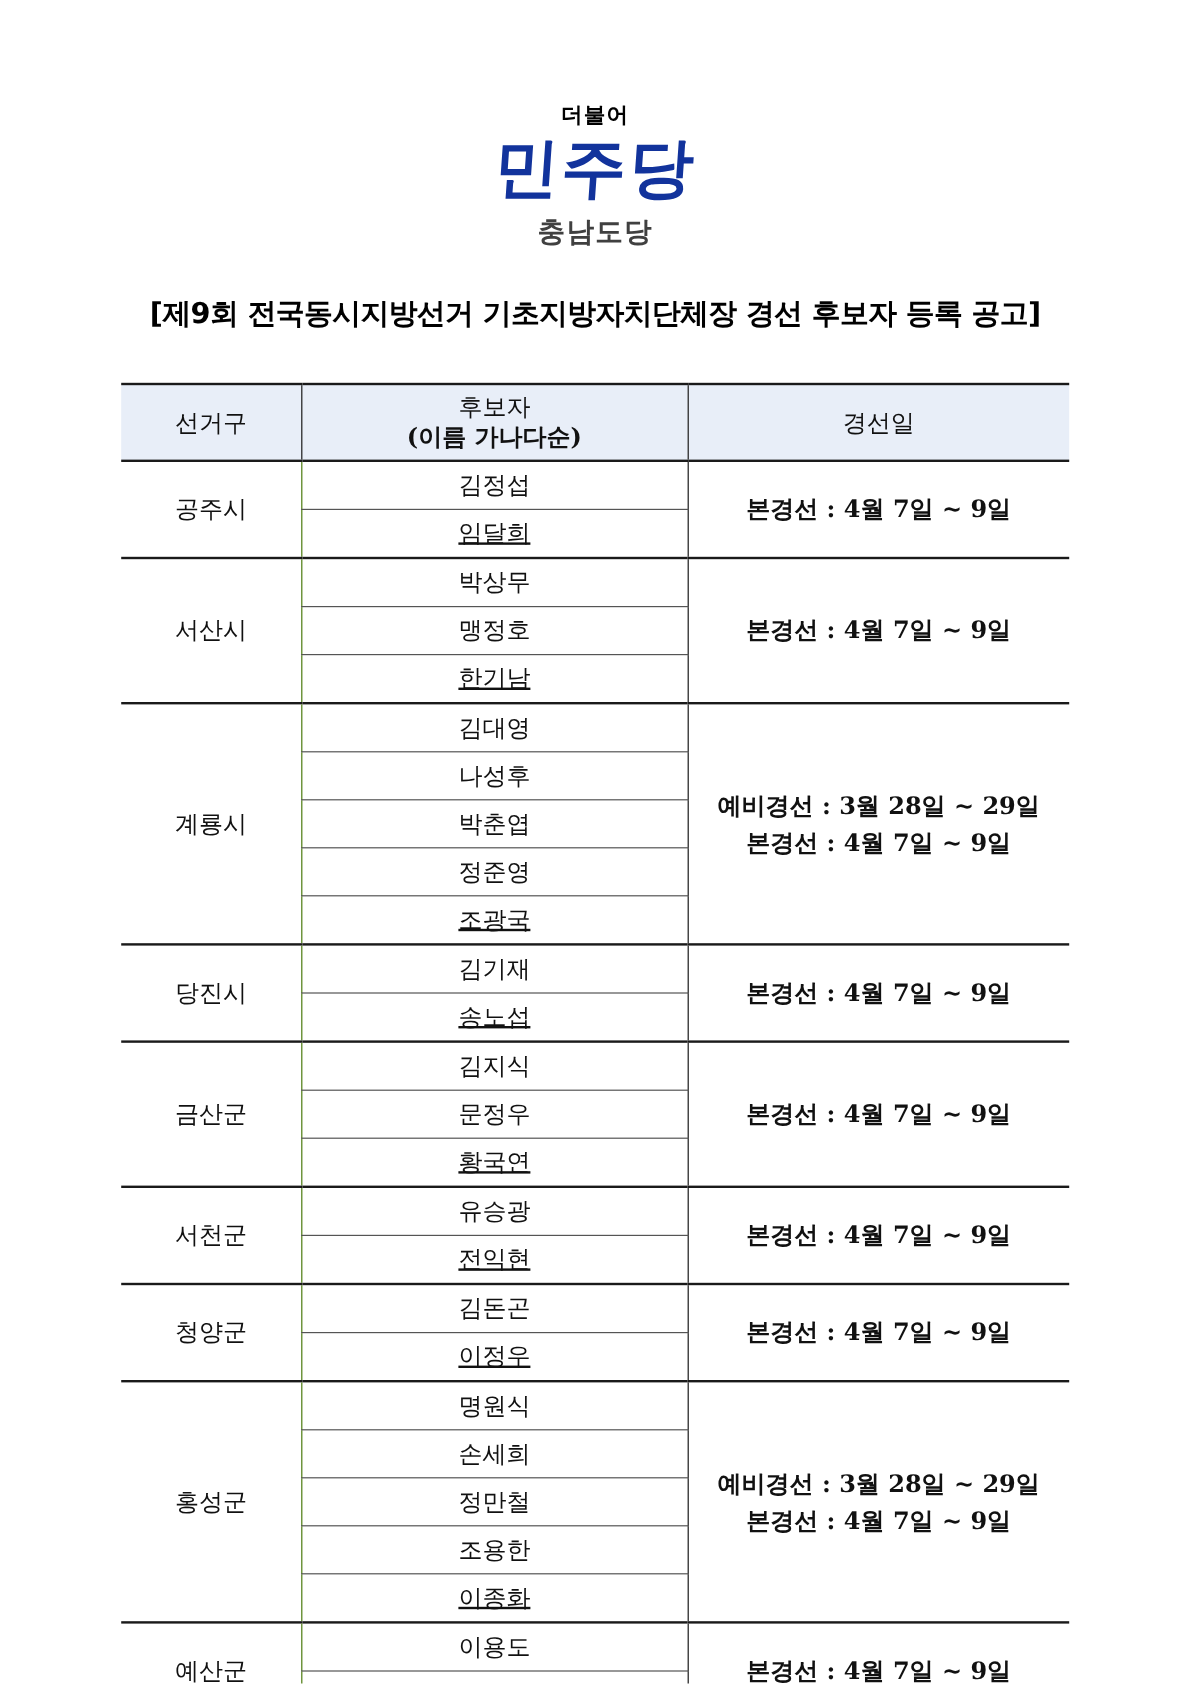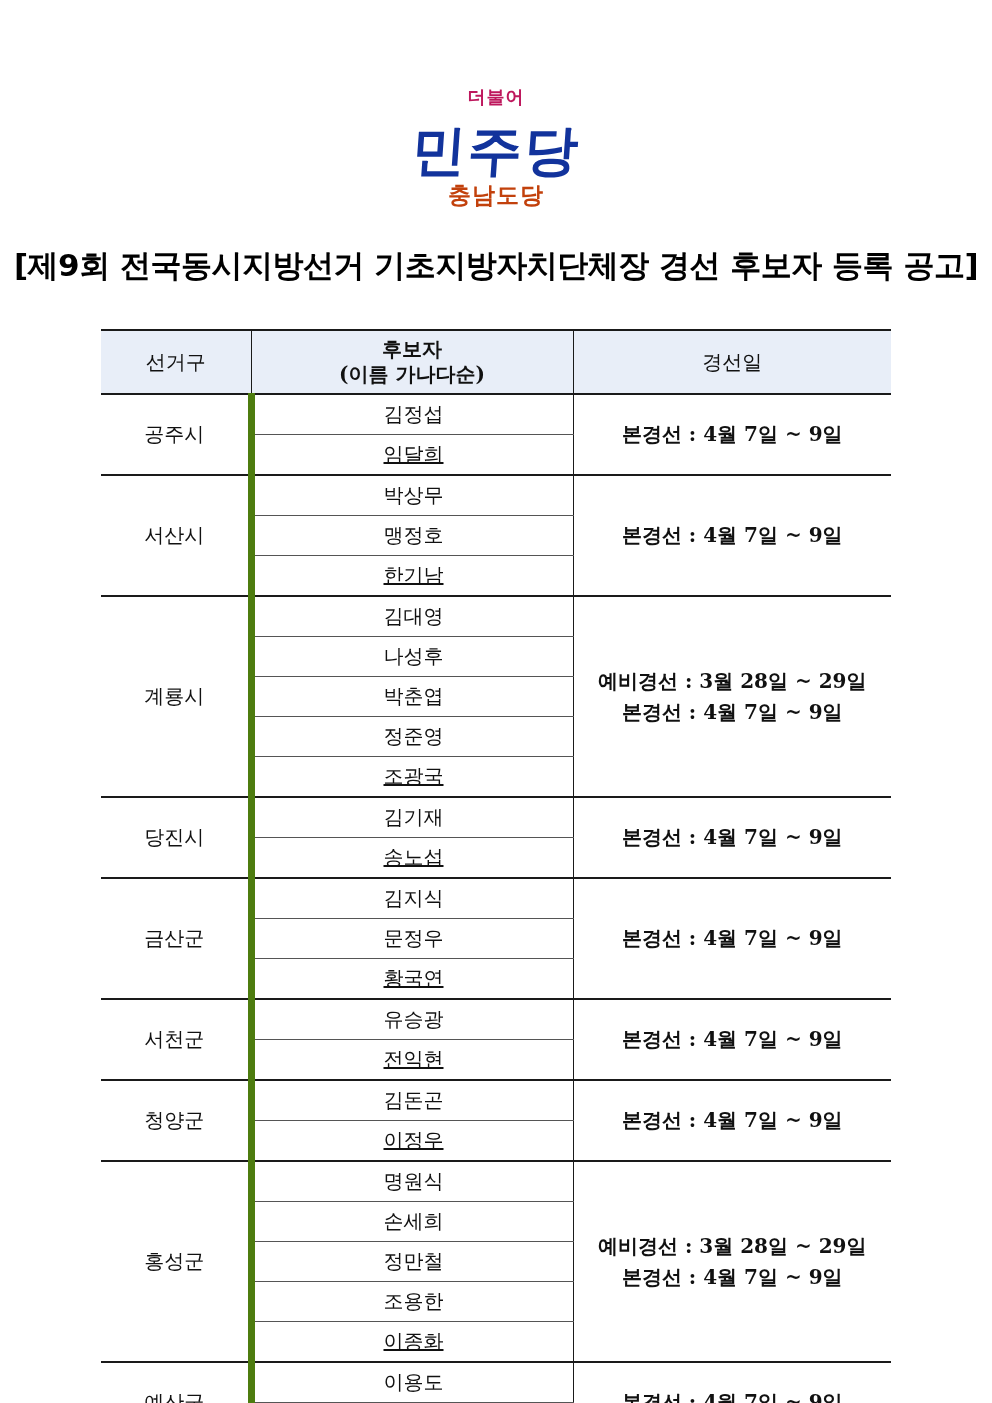--- a/index.html
+++ b/index.html
@@ -24,50 +24,50 @@
   
   .logo-block {
     width: 100%;
     text-align: center;
     padding-top: 88px;
   }
   .logo-top {
     font-family: "DejaVu Sans", sans-serif;
     font-size: 18px;
     font-weight: bold;
-    color: #be185d;
+    color: #000000;
     letter-spacing: 1px;
     line-height: 1;
-    margin-bottom: 17px;
+    margin-bottom: 6px;
   }
   .logo-main {
     font-family: "DejaVu Sans", sans-serif;
     font-size: 54px;
     font-weight: bold;
     color: #12339c;
     letter-spacing: 2px;
     line-height: 1.05;
     transform: skewX(-4deg);
   }
   .logo-sub {
-    font-family: Liberation Serif, serif;
+    font-family: Liberation Mono, monospace;
     font-size: 23px;
     font-weight: bold;
-    color: #c2410c;
+    color: #404040;
     letter-spacing: 1px;
     line-height: 1.2;
-    margin-top: 2px;
+    margin-top: 13px;
   }
 
   
   .doc-title {
     margin-top: 36px;
     text-align: center;
     font-family: "DejaVu Sans", sans-serif;
-    font-size: 31px;
+    font-size: 24px;
     font-weight: bold;
     color: #000000;
     letter-spacing: -0.5px;
     white-space: nowrap;
   }
 
   
   .table-wrap {
     margin: 42px auto 0 auto;
     width: 790px;
@@ -95,33 +95,33 @@
     background: #e8eef8;
     border-top: 2.5px solid #1a1a1a;
     border-bottom: 2.5px solid #1a1a1a;
     height: 62px;
     font-weight: normal;
     line-height: 1.25;
   }
   thead th.sep {
     border-left: 1px solid #1a1a1a;
   }
-  thead th .l1 { display: block; font-weight: bold; }
+  thead th .l1 { display: block; }
   thead th .l2 { display: block; font-weight: bold; }
 
   tbody td {
     height: 39px;
     line-height: 39px;
   }
   td.district {
     border-bottom: 2.5px solid #1a1a1a;
   }
   td.cand {
     border-bottom: 1px solid #555555;
-    border-left: 7px solid #4d7c0f;
+    border-left: 1px solid #4d7c0f;
     border-right: 1px solid #1a1a1a;
   }
   td.cand.lastcand {
     border-bottom: 2.5px solid #1a1a1a;
     text-decoration: underline;
   }
   td.sched {
     border-bottom: 2.5px solid #1a1a1a;
     line-height: 1.55;
     font-weight: bold;

